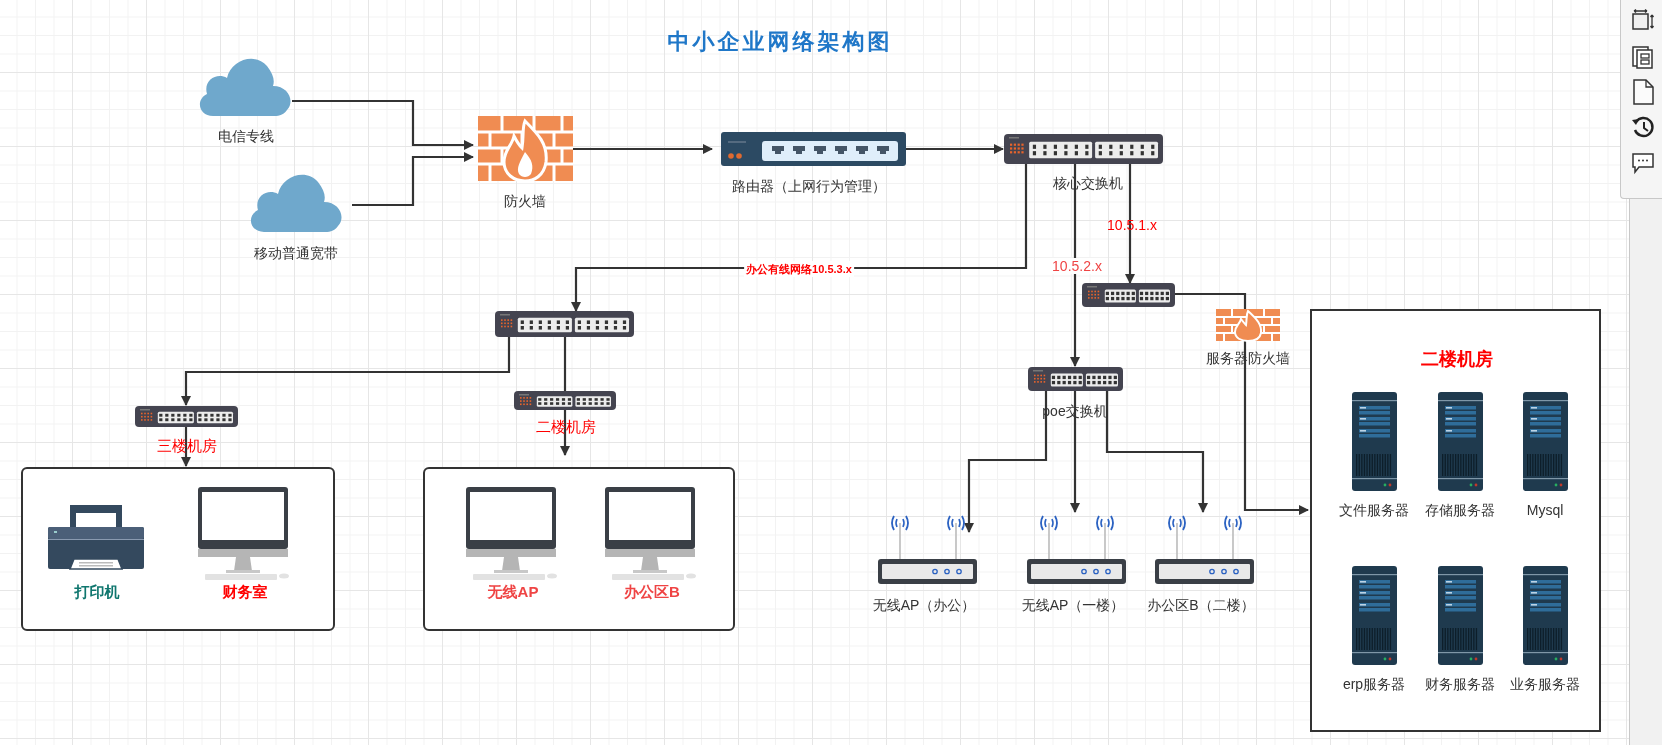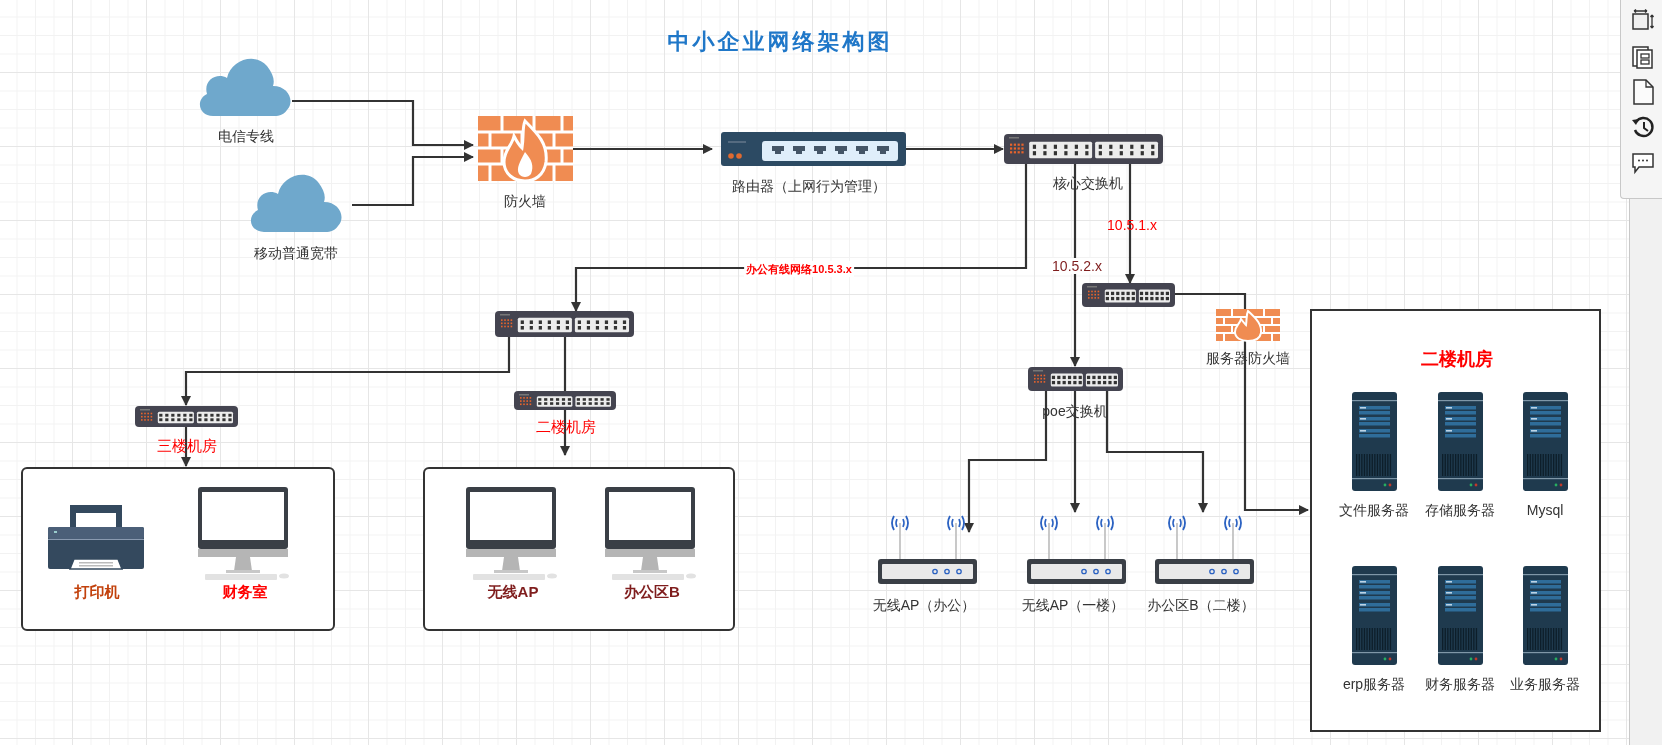--- a/index.html
+++ b/index.html
@@ -22,22 +22,22 @@
   .title { position:absolute; left:780px; top:27px; transform:translateX(-50%);
     font-family:"DejaVu Serif","Liberation Serif",serif; font-size:22px; font-weight:bold;
     color:#1f77c8; letter-spacing:3px; white-space:nowrap; }
   .box { position:absolute; border:2px solid #333; border-radius:6px; background:#fff; }
   .box.sq { border-radius:0; }
   
   .rightbar { position:absolute; left:1629px; top:0; width:33px; height:745px; background:#f1f1f1; border-left:1px solid #c8c8c8; }
   .rightbar-top { position:absolute; left:1620px; top:0; width:42px; height:198px; background:#f5f5f5; border-left:1px solid #c8c8c8; border-bottom:1px solid #c8c8c8; border-bottom-left-radius:4px; }
   .tb-btn { position:absolute; left:1628px; width:30px; height:30px; display:flex; align-items:center; justify-content:center; cursor:pointer; }
   .red { color:#ff0000; }
-  .blue { color:#7f1d1d; }
-  .magenta { color:#c2410c; }
+  .blue { color:#ef4444; }
+  .magenta { color:#0f766e; }
   .bold { font-weight:bold; }
 </style>
 </head>
 <body>
 
 <svg id="canvas" width="1662" height="745" viewBox="0 0 1662 745">
   <defs>
     <marker id="arr" markerWidth="10" markerHeight="10" refX="9" refY="5" orient="auto" markerUnits="userSpaceOnUse">
       <path d="M0,0 L10,5 L0,10 Z" fill="#333"></path>
     </marker>

